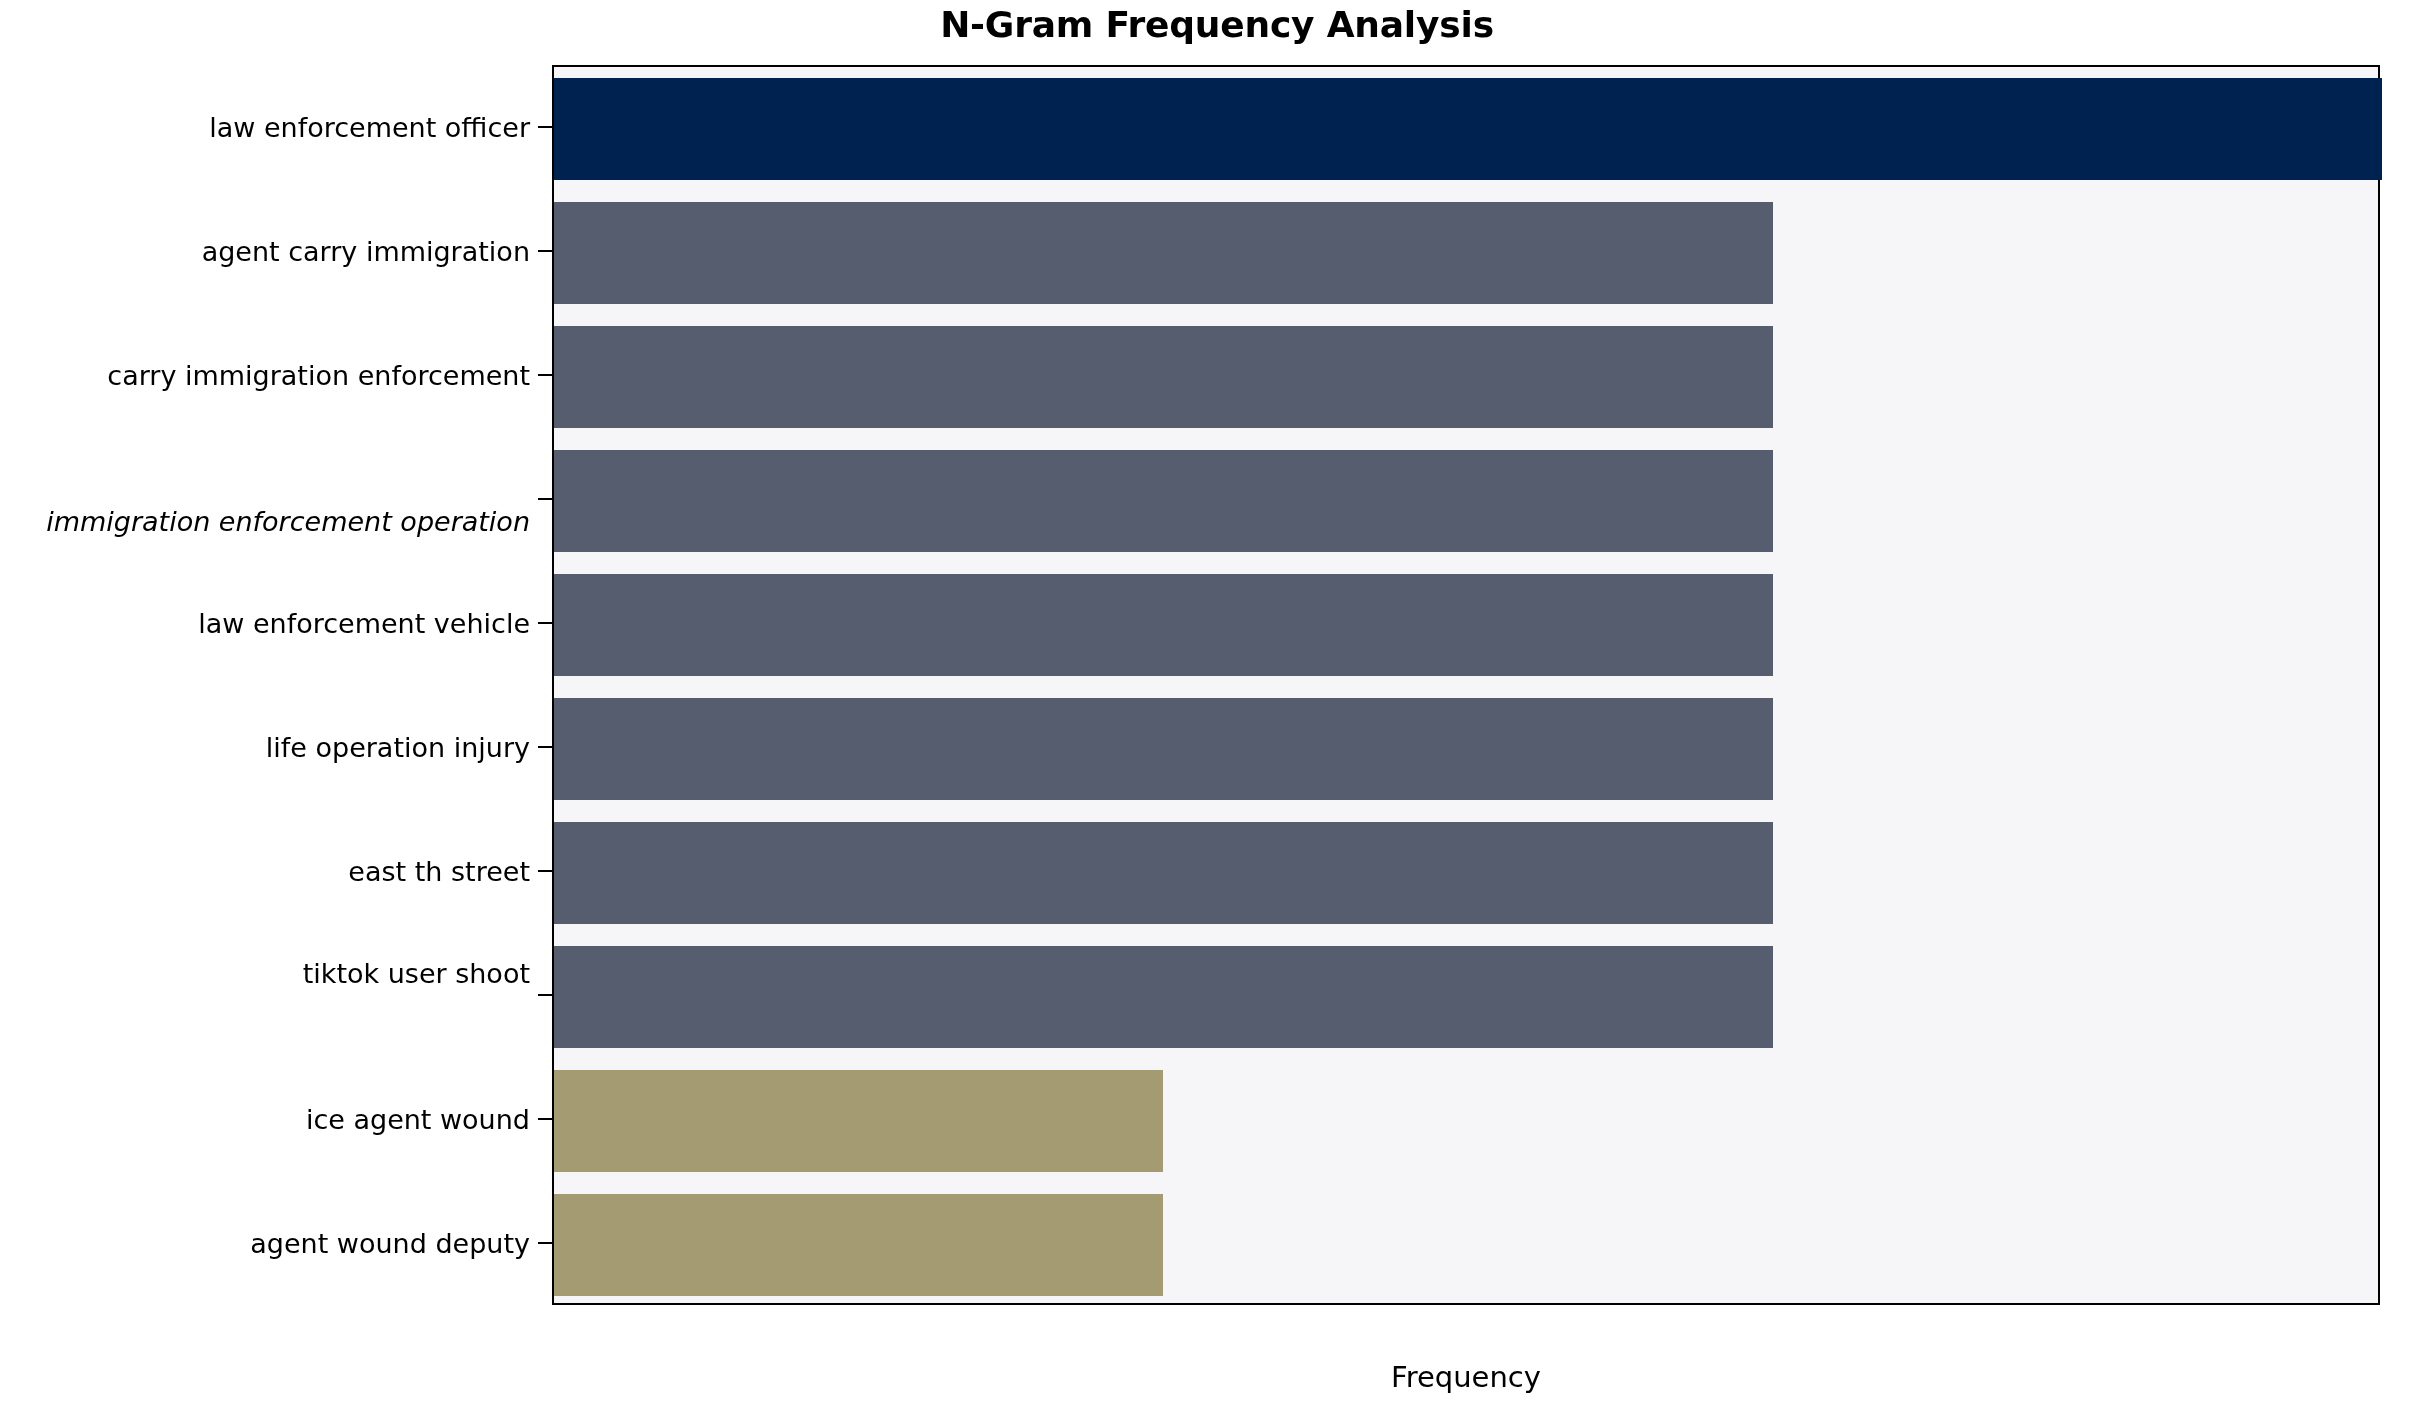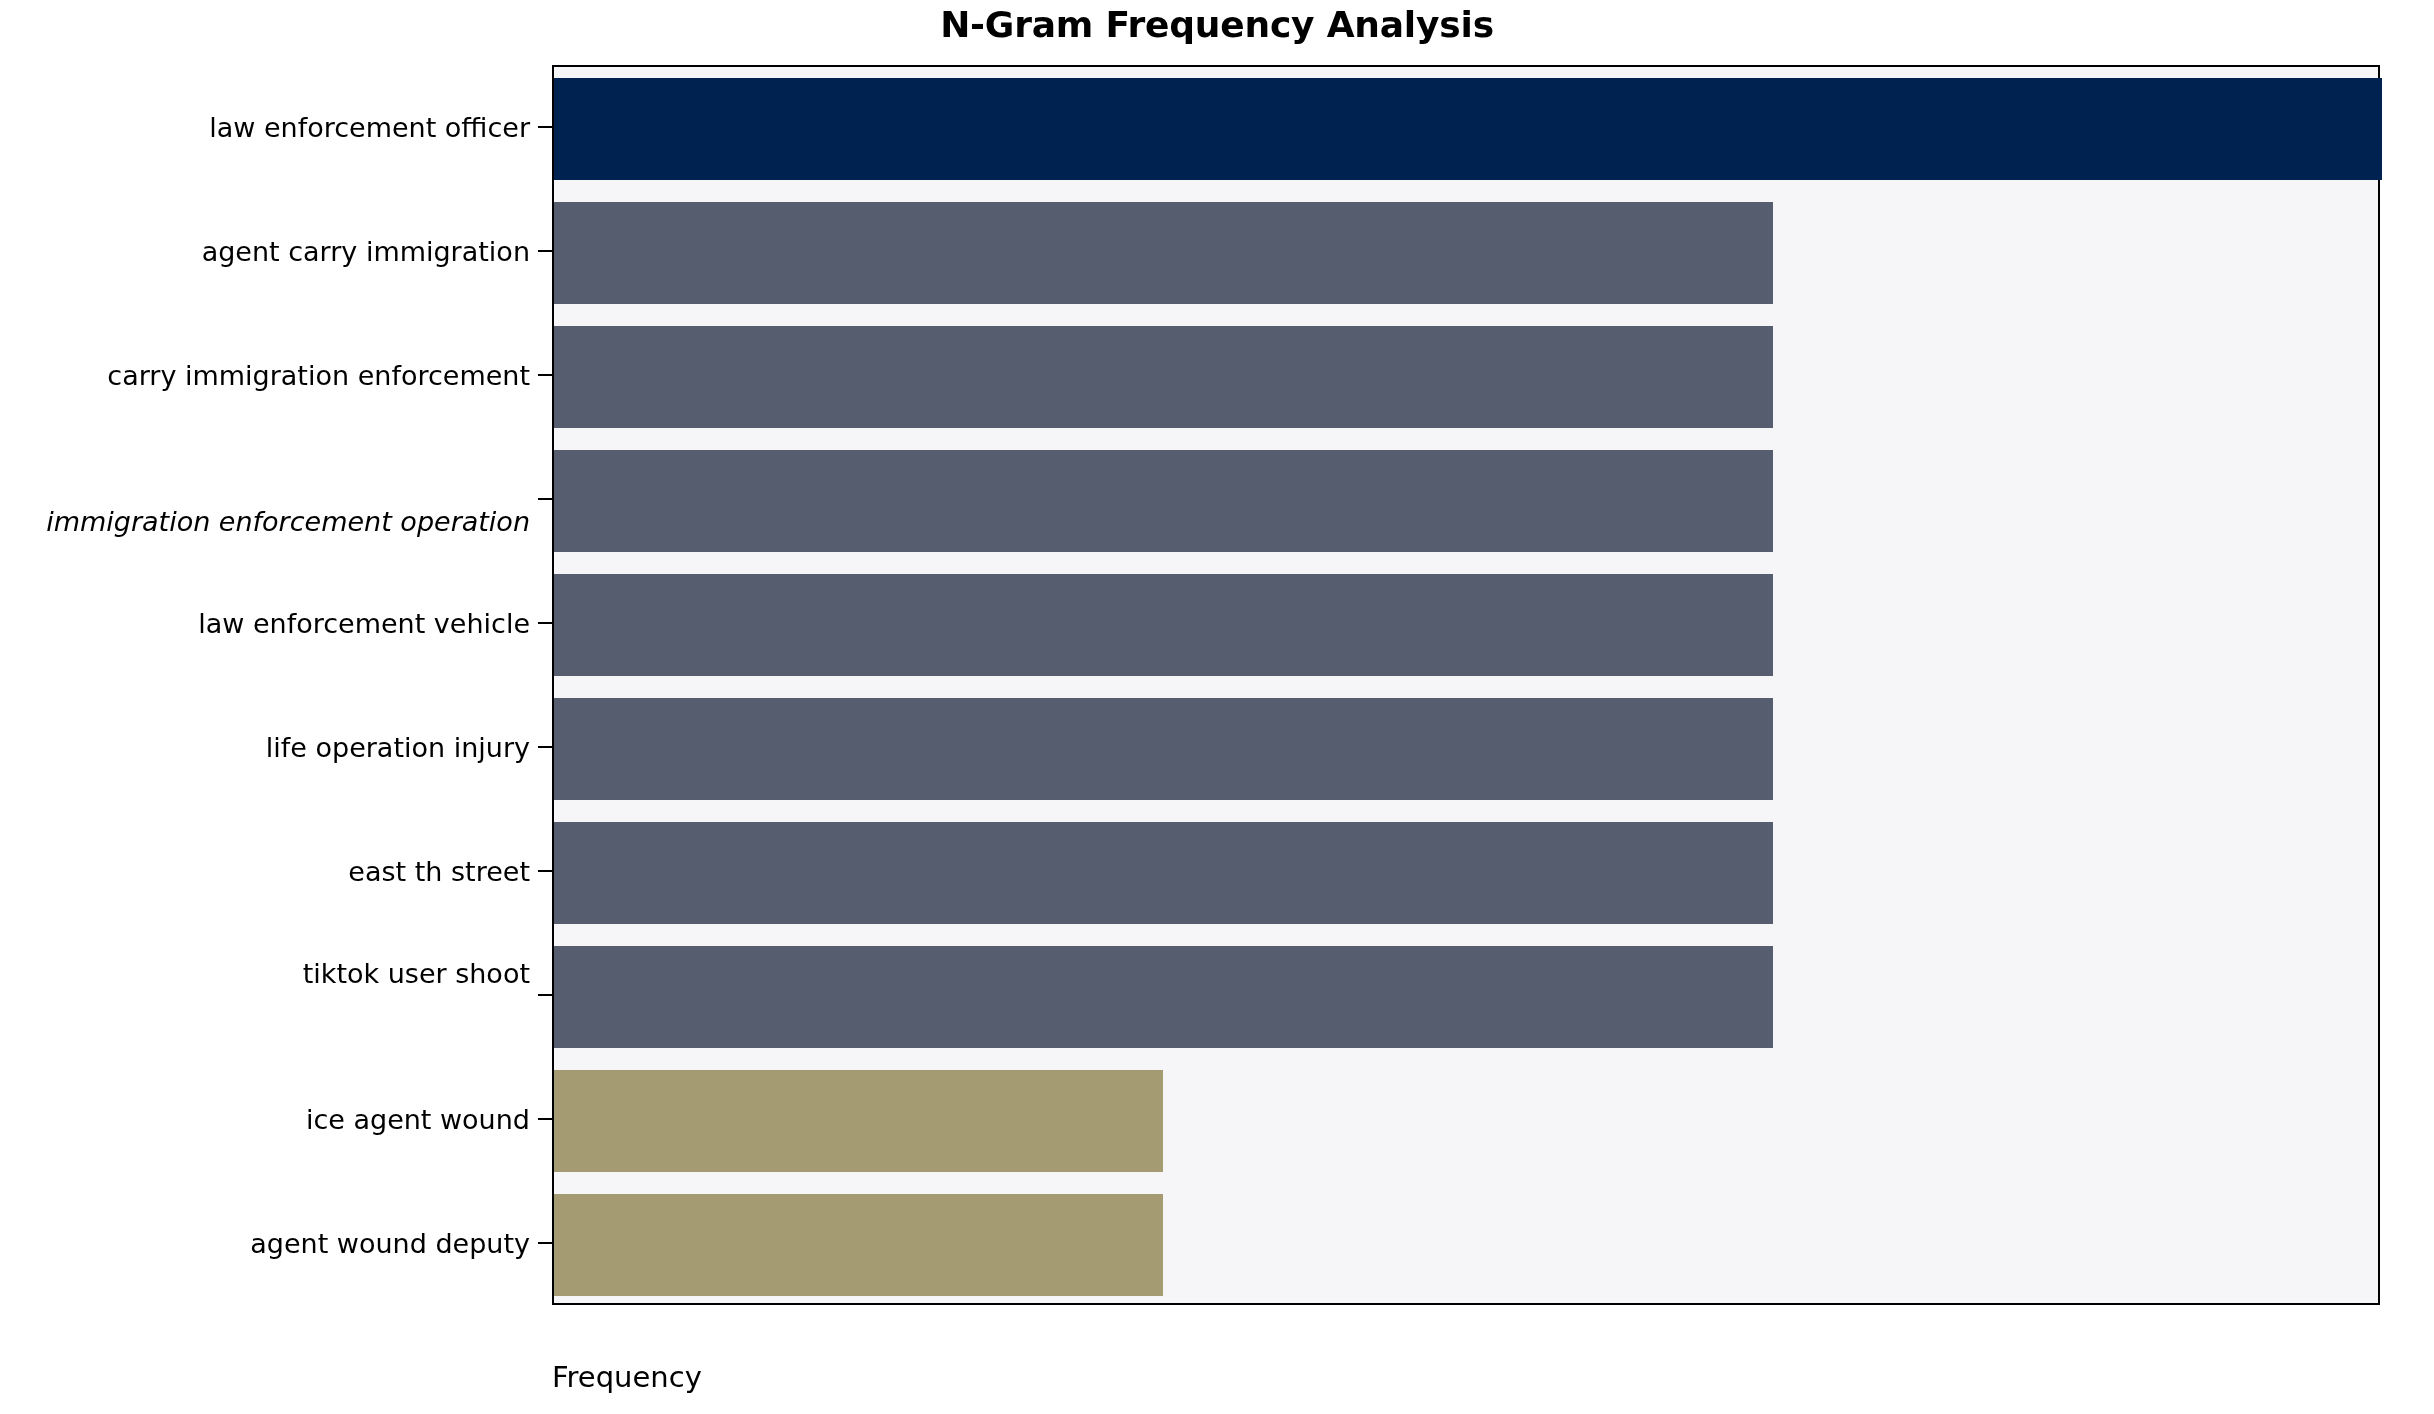--- a/index.html
+++ b/index.html
@@ -109,20 +109,21 @@
     color: #000000;
     transform: translateX(-50%);
     white-space: nowrap;
     line-height: 1;
   }
   #x-axis-title {
     position: absolute;
     left: 552px;
     top: 1360px;
     width: 1828px;
+    text-align: center;
     font-size: 29px;
     color: #000000;
   }
 </style>
 </head>
 <body>
 
 <div id="figure">
 
   <div id="chart-title">N-Gram Frequency Analysis</div>

